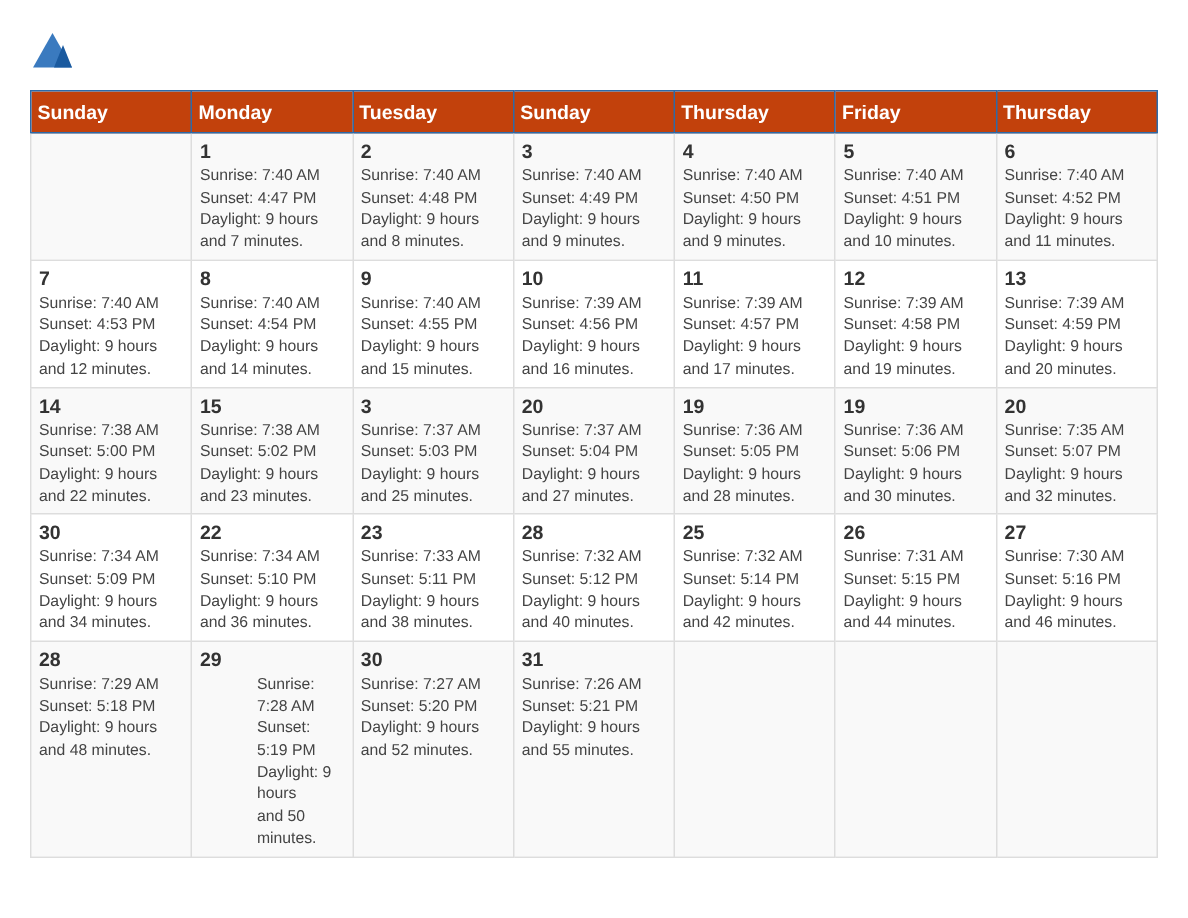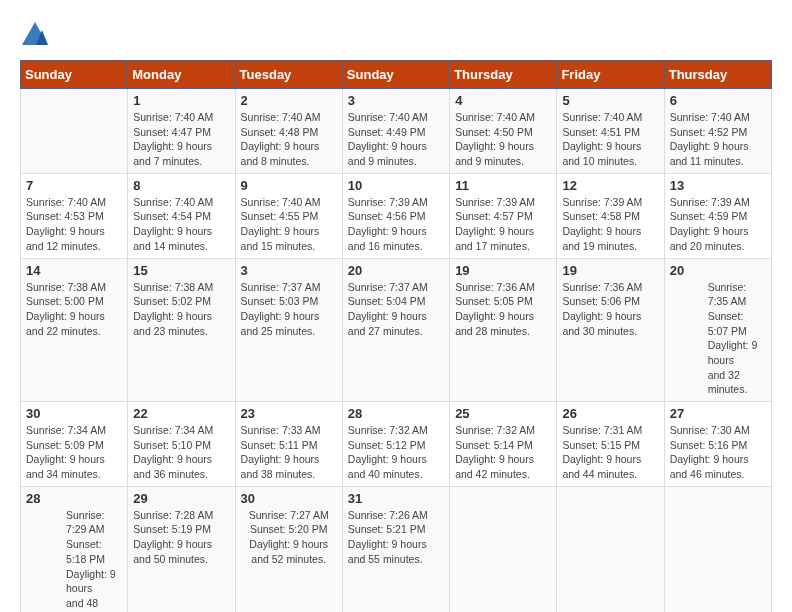--- a/index.html
+++ b/index.html
@@ -253,21 +253,21 @@
         </td>
         <td>
           <span class="day-num">19</span>
           <div class="day-info" style="white-space: pre-line;">Sunrise: 7:36 AM
 Sunset: 5:06 PM
 Daylight: 9 hours
 and 30 minutes.</div>
         </td>
         <td>
           <span class="day-num">20</span>
-          <div class="day-info" style="white-space: pre-line; margin-left: 38px;">Sunrise: 7:35 AM
+          <div class="day-info" style="white-space: pre-line;">Sunrise: 7:35 AM
 Sunset: 5:07 PM
 Daylight: 9 hours
 and 32 minutes.</div>
         </td>
       </tr>
       <tr>
         <td>
           <span class="day-num">30</span>
           <div class="day-info" style="white-space: pre-line;">Sunrise: 7:34 AM
 Sunset: 5:09 PM
@@ -313,35 +313,35 @@
           <span class="day-num">27</span>
           <div class="day-info" style="white-space: pre-line;">Sunrise: 7:30 AM
 Sunset: 5:16 PM
 Daylight: 9 hours
 and 46 minutes.</div>
         </td>
       </tr>
       <tr>
         <td>
           <span class="day-num">28</span>
-          <div class="day-info" style="white-space: pre-line; margin-left: 40px;">Sunrise: 7:29 AM
+          <div class="day-info" style="white-space: pre-line;">Sunrise: 7:29 AM
 Sunset: 5:18 PM
 Daylight: 9 hours
 and 48 minutes.</div>
         </td>
         <td>
           <span class="day-num">29</span>
-          <div class="day-info" style="white-space: pre-line;">Sunrise: 7:28 AM
+          <div class="day-info" style="white-space: pre-line; margin-left: 38px;">Sunrise: 7:28 AM
 Sunset: 5:19 PM
 Daylight: 9 hours
 and 50 minutes.</div>
         </td>
         <td>
           <span class="day-num">30</span>
-          <div class="day-info" style="white-space: pre-line; text-align: center;">Sunrise: 7:27 AM
+          <div class="day-info" style="white-space: pre-line;">Sunrise: 7:27 AM
 Sunset: 5:20 PM
 Daylight: 9 hours
 and 52 minutes.</div>
         </td>
         <td>
           <span class="day-num">31</span>
           <div class="day-info" style="white-space: pre-line;">Sunrise: 7:26 AM
 Sunset: 5:21 PM
 Daylight: 9 hours
 and 55 minutes.</div>

